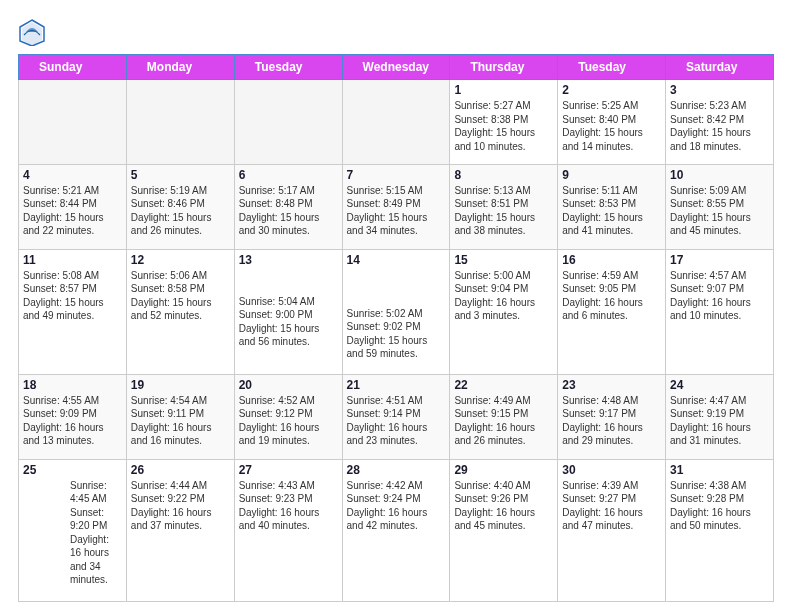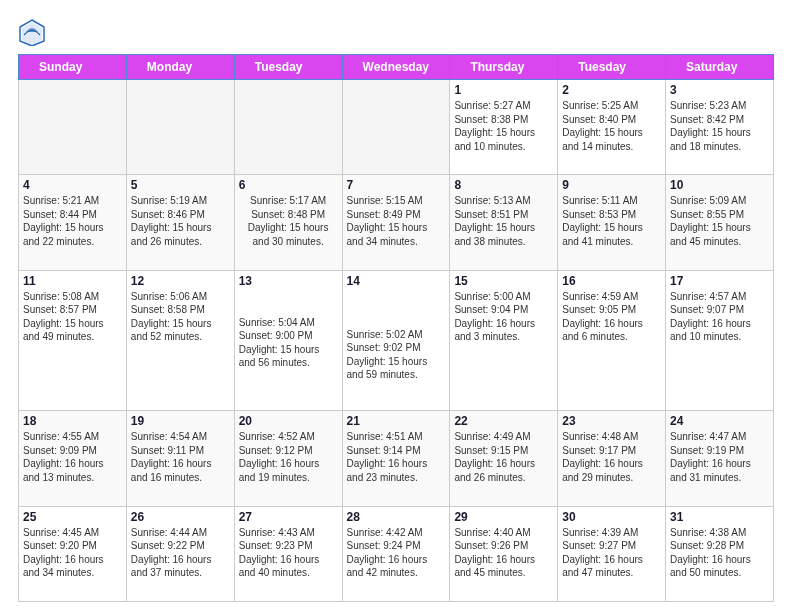--- a/index.html
+++ b/index.html
@@ -177,21 +177,21 @@
           </td>
           <td>
             <span class="day-num">5</span>
             <div class="day-info" style="white-space: pre-line;">Sunrise: 5:19 AM
 Sunset: 8:46 PM
 Daylight: 15 hours
 and 26 minutes.</div>
           </td>
           <td>
             <span class="day-num">6</span>
-            <div class="day-info" style="white-space: pre-line; text-align: center;">Sunrise: 5:17 AM
+            <div class="day-info" style="white-space: pre-line;">Sunrise: 5:17 AM
 Sunset: 8:48 PM
 Daylight: 15 hours
 and 30 minutes.</div>
           </td>
           <td>
             <span class="day-num">7</span>
             <div class="day-info" style="white-space: pre-line;">Sunrise: 5:15 AM
 Sunset: 8:49 PM
 Daylight: 15 hours
 and 34 minutes.</div>
@@ -316,21 +316,21 @@
             <span class="day-num">24</span>
             <div class="day-info" style="white-space: pre-line;">Sunrise: 4:47 AM
 Sunset: 9:19 PM
 Daylight: 16 hours
 and 31 minutes.</div>
           </td>
         </tr>
         <tr>
           <td>
             <span class="day-num">25</span>
-            <div class="day-info" style="white-space: pre-line;">Sunrise: 4:45 AM
+            <div class="day-info" style="white-space: pre-line; margin-left: 47px;">Sunrise: 4:45 AM
 Sunset: 9:20 PM
 Daylight: 16 hours
 and 34 minutes.</div>
           </td>
           <td>
             <span class="day-num">26</span>
             <div class="day-info" style="white-space: pre-line;">Sunrise: 4:44 AM
 Sunset: 9:22 PM
 Daylight: 16 hours
 and 37 minutes.</div>

